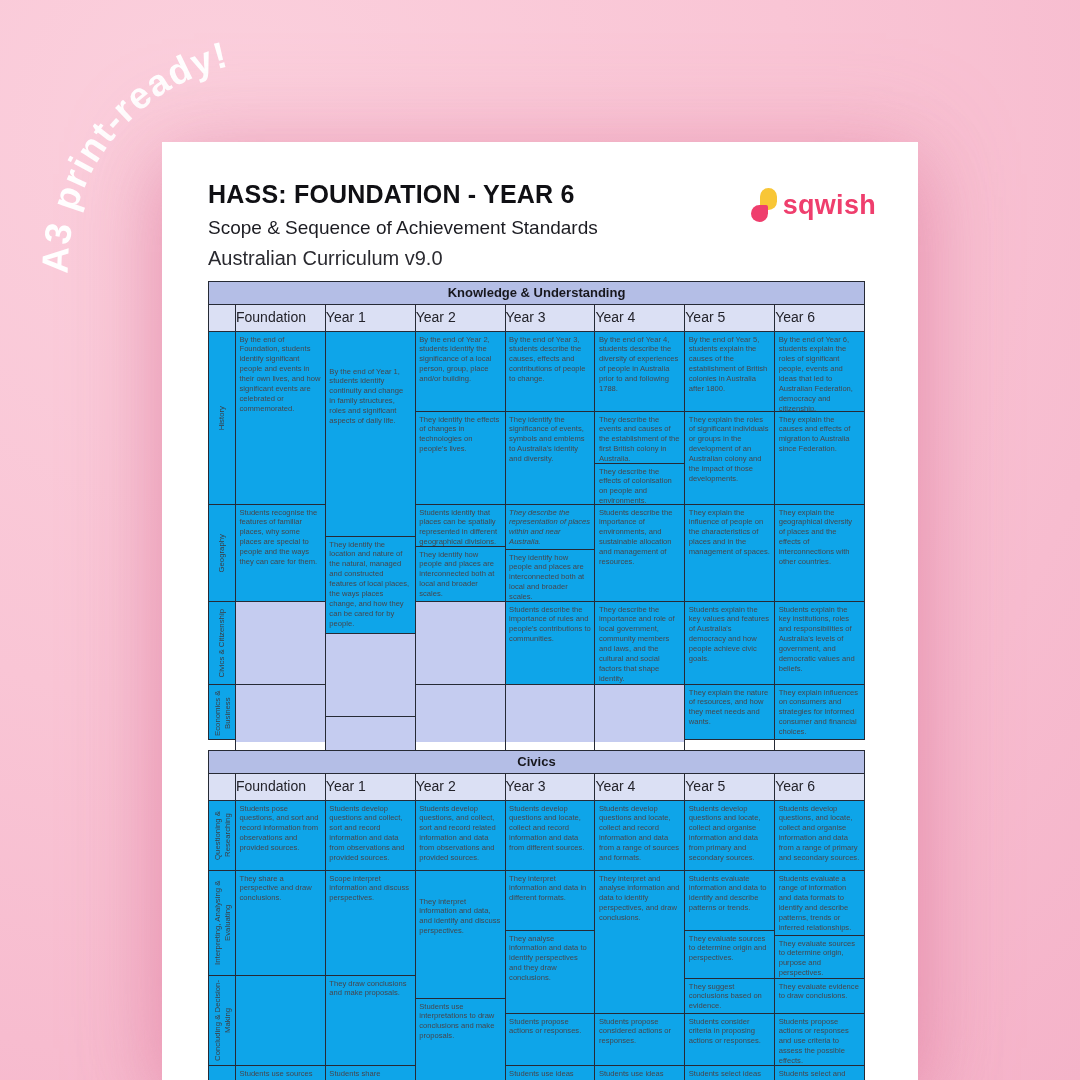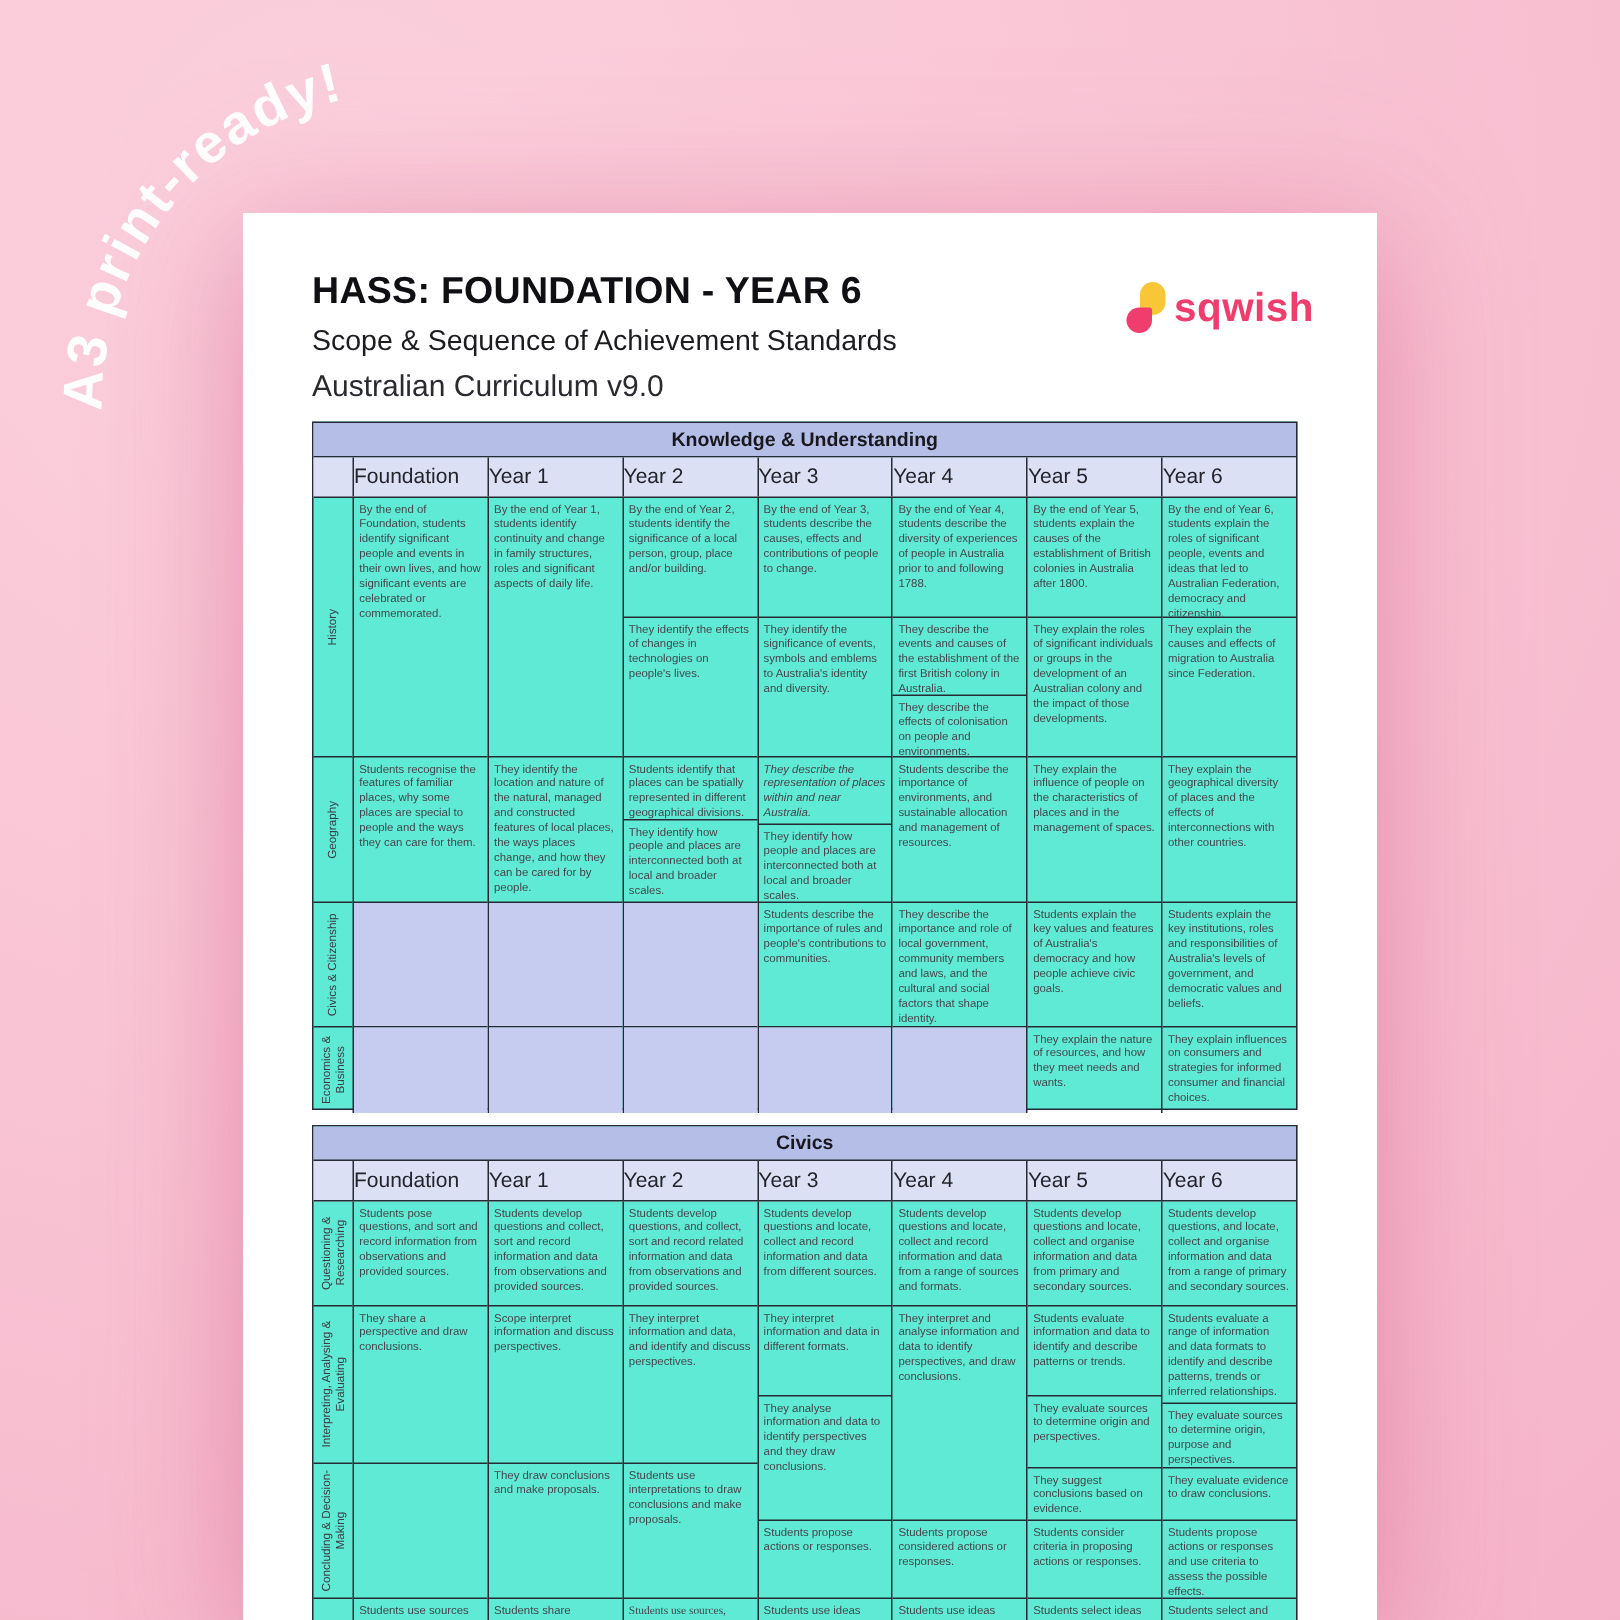--- a/index.html
+++ b/index.html
@@ -19,21 +19,21 @@
   .doc-header{position:absolute;left:46px;top:38px;right:42px;height:90px;}
   .doc-title{font-size:25px;font-weight:bold;color:#101014;letter-spacing:.2px;}
   .doc-subtitle{font-size:19px;color:#1c1c22;margin-top:8px;}
   .doc-version{font-size:20px;color:#2a2a30;margin-top:8px;}
   .logo{position:absolute;right:0;top:8px;display:flex;align-items:center;gap:5px;}
   .logo-mark{position:relative;width:27px;height:35px;display:inline-block;}
   .blob-y{position:absolute;left:9px;top:0;width:17px;height:22px;background:#f8c636;border-radius:9px 9px 9px 2px;}
   .blob-p{position:absolute;left:0;top:17px;width:17px;height:17px;background:#ef3e6d;border-radius:9px 2px 9px 9px;}
   .logo-text{font-size:27px;font-weight:bold;color:#ef3e6d;letter-spacing:.3px;}
   
-  .s-table{position:absolute;left:46px;width:657px;background:#5eead4;border:1.5px solid #262a35;display:flex;flex-direction:column;box-sizing:border-box;}
+  .s-table{position:absolute;left:46px;width:657px;background:#0ea5e9;border:1.5px solid #262a35;display:flex;flex-direction:column;box-sizing:border-box;}
   .t1{top:139px;height:459px;}
   .t2{top:608px;height:330px;border-bottom:none;}
   .t-title{flex:0 0 22px;background:#b4bee6;border-bottom:1.5px solid #262a35;text-align:center;font-size:13px;font-weight:bold;line-height:22px;color:#17171d;box-sizing:border-box;}
   .t-hrow{flex:0 0 27px;display:flex;border-bottom:1.5px solid #262a35;background:#dbe0f4;box-sizing:border-box;}
   .t-hcell{flex:1;border-right:1.2px solid #262a35;text-align:left;font-size:14px;line-height:25px;color:#23232b;box-sizing:border-box;}
   .t-hcell:last-child{border-right:none;}
   .t-hspacer{flex:0 0 27px;}
   .t-body{display:flex;flex:1;}
   .t-col{flex:1;display:flex;flex-direction:column;border-right:1.2px solid #262a35;box-sizing:border-box;min-width:0;}
   .t-col:last-child{border-right:none;}
@@ -97,21 +97,21 @@
             <div class="t-vert">Economics &amp; Business</div>
           </div>
         </div>
         <div class="t-col">
           <div class="t-seg" style="height: 173px;">By the end of Foundation, students identify significant people and events in their own lives, and how significant events are celebrated or commemorated.</div>
           <div class="t-seg" style="height: 97px;">Students recognise the features of familiar places, why some places are special to people and the ways they can care for them.</div>
           <div class="t-seg shaded" style="height: 83px;"></div>
           <div class="t-seg shaded" style="height: 57px;"></div>
         </div>
         <div class="t-col">
-          <div class="t-seg" style="height: 173px;">By the end of Year 1, students identify continuity and change in family structures, roles and significant aspects of daily life.</div>
+          <div class="t-seg" style="height: 173px; margin-top: 32px;">By the end of Year 1, students identify continuity and change in family structures, roles and significant aspects of daily life.</div>
           <div class="t-seg" style="height: 97px;">They identify the location and nature of the natural, managed and constructed features of local places, the ways places change, and how they can be cared for by people.</div>
           <div class="t-seg shaded" style="height: 83px;"></div>
           <div class="t-seg shaded" style="height: 57px;"></div>
         </div>
         <div class="t-col">
           <div class="t-seg" style="height: 80px;">By the end of Year 2, students identify the significance of a local person, group, place and/or building.</div>
           <div class="t-seg" style="height: 93px;">They identify the effects of changes in technologies on people's lives.</div>
           <div class="t-seg" style="height: 42px;">Students identify that places can be spatially represented in different geographical divisions.</div>
           <div class="t-seg" style="height: 55px;">They identify how people and places are interconnected both at local and broader scales.</div>
           <div class="t-seg shaded" style="height: 83px;"></div>
@@ -183,21 +183,21 @@
           <div class="t-seg" style="height: 15px;">Students use sources</div>
         </div>
         <div class="t-col">
           <div class="t-seg" style="height: 70px;">Students develop questions and collect, sort and record information and data from observations and provided sources.</div>
           <div class="t-seg" style="height: 105px;">Scope interpret information and discuss perspectives.</div>
           <div class="t-seg" style="height: 90px;">They draw conclusions and make proposals.</div>
           <div class="t-seg" style="height: 15px;">Students share</div>
         </div>
         <div class="t-col">
           <div class="t-seg" style="height: 70px;">Students develop questions, and collect, sort and record related information and data from observations and provided sources.</div>
-          <div class="t-seg" style="height: 105px;">They interpret information and data, and identify and discuss perspectives.</div>
+          <div class="t-seg" style="height: 105px; margin-top: 23px;">They interpret information and data, and identify and discuss perspectives.</div>
           <div class="t-seg" style="height: 90px;">Students use interpretations to draw conclusions and make proposals.</div>
           <div class="t-seg" style="height: 15px; font-family: Liberation Serif, serif;">Students use sources,</div>
         </div>
         <div class="t-col">
           <div class="t-seg" style="height: 70px;">Students develop questions and locate, collect and record information and data from different sources.</div>
           <div class="t-seg" style="height: 60px;">They interpret information and data in different formats.</div>
           <div class="t-seg" style="height: 83px;">They analyse information and data to identify perspectives and they draw conclusions.</div>
           <div class="t-seg" style="height: 52px;">Students propose actions or responses.</div>
           <div class="t-seg" style="height: 15px;">Students use ideas</div>
         </div>

